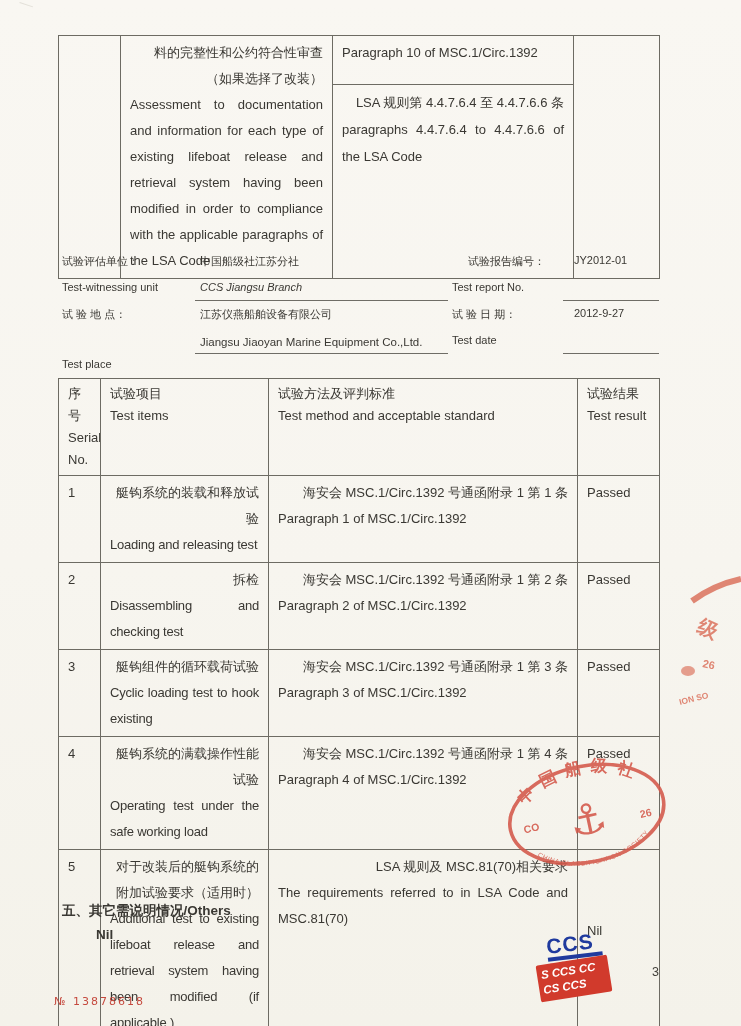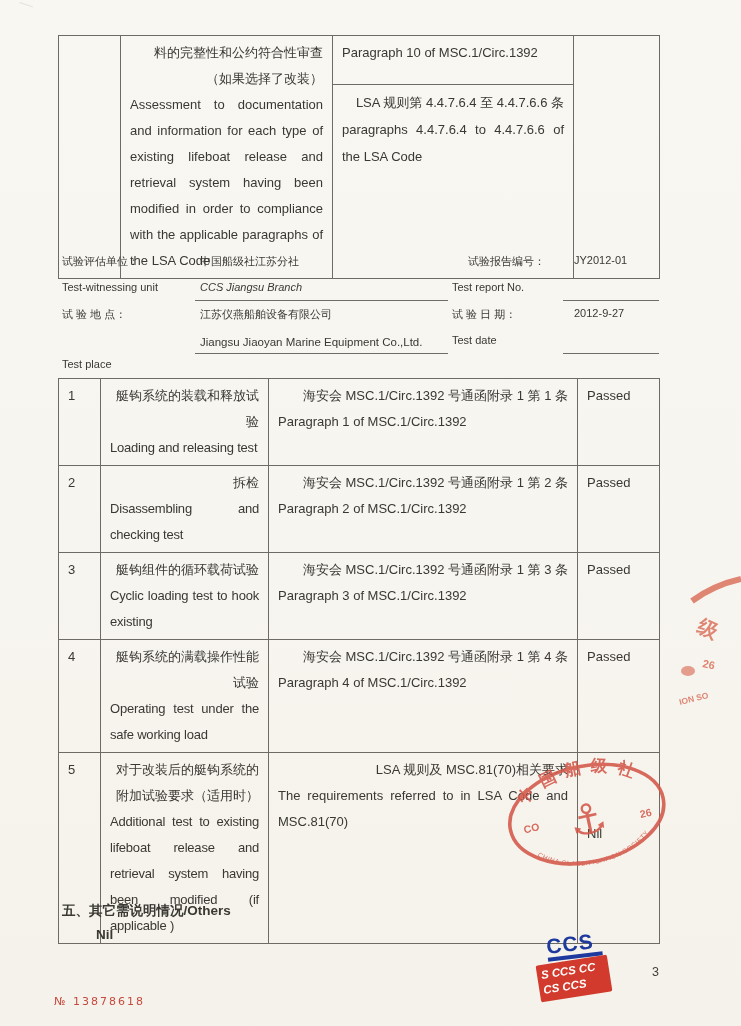--- a/index.html
+++ b/index.html
@@ -108,20 +108,39 @@
 
   <table class="doc abs" style="left:58px;top:378px;width:601px;">
     <colgroup>
         <col style="width:42px">
         <col style="width:168px">
         <col style="width:309px">
         <col style="width:82px">
       </colgroup>
 
     <tbody>
+        <tr class="hdr">
+      <td style="height:65px;">
+        <div>序号</div>
+        <div>Serial</div>
+        <div>No.</div>
+      </td>
+      <td>
+        <div>试验项目</div>
+        <div>Test items</div>
+      </td>
+      <td>
+        <div>试验方法及评判标准</div>
+        <div>Test method and acceptable standard</div>
+      </td>
+      <td>
+        <div>试验结果</div>
+        <div>Test result</div>
+      </td>
+    </tr>
 
     <tr>
       <td class="cell-no" style="height:60px;">1</td>
       <td>
         <span class="zh">艇钩系统的装载和释放试验</span>
         <span class="en items-en">Loading and releasing test</span>
       </td>
       <td>
         <span class="zh">海安会 MSC.1/Circ.1392 号通函附录 1 第 1 条</span>
         <span class="en">Paragraph 1 of MSC.1/Circ.1392</span>

